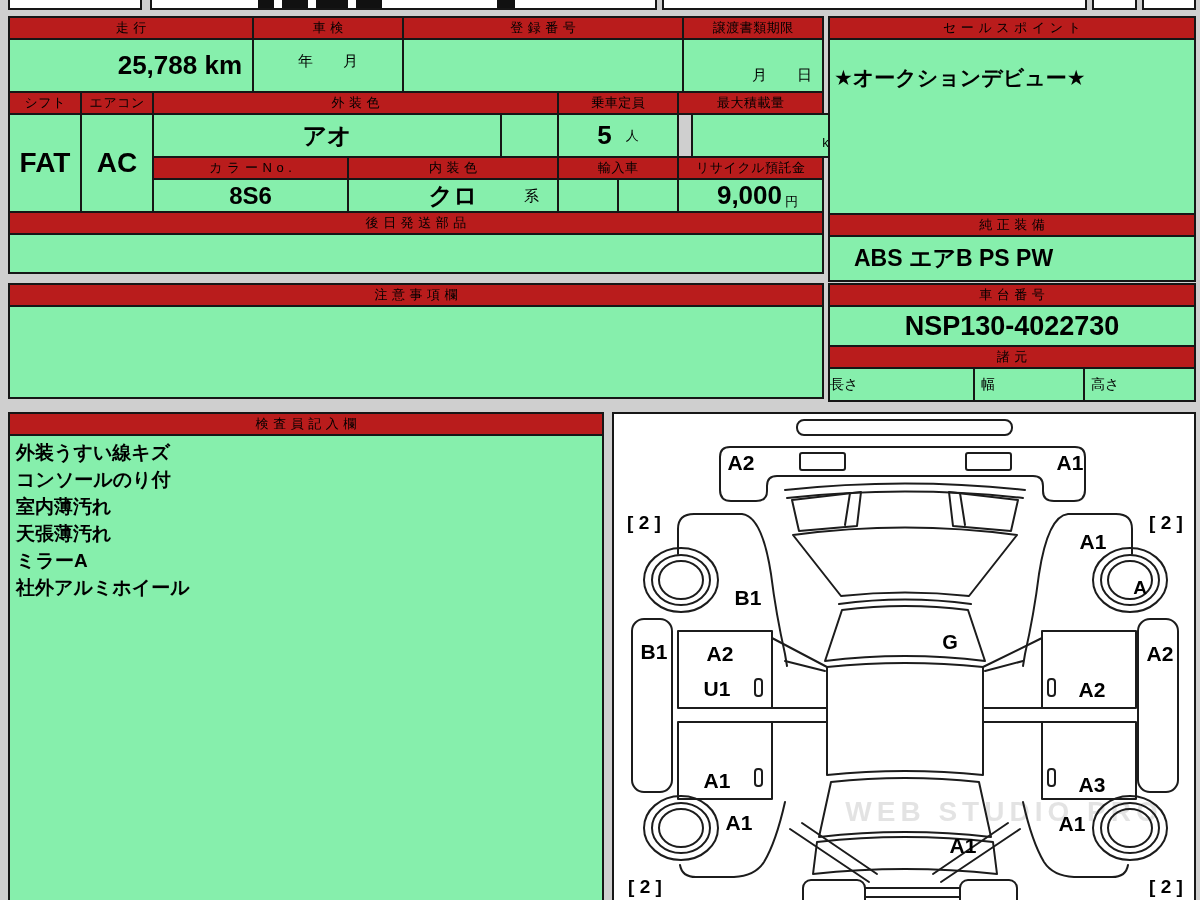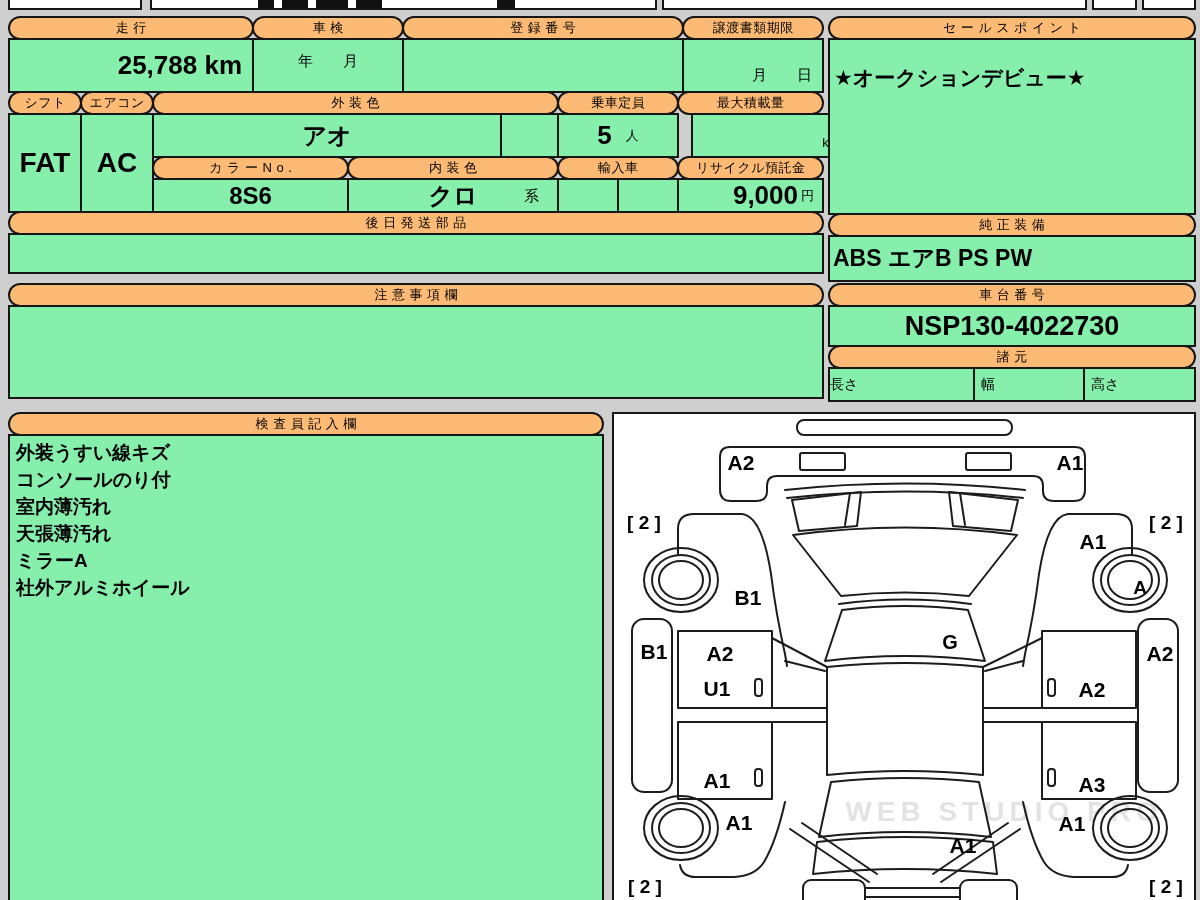--- a/index.html
+++ b/index.html
@@ -1,20 +1,20 @@
 <!DOCTYPE html>
 <html><head>
 <meta charset="utf-8">
 <style>
   html,body{margin:0;padding:0;}
   body{font-family:"Liberation Sans","DejaVu Sans",sans-serif;background:#cfcfcf;}
   #sheet{position:relative;width:1200px;height:900px;background:#cfcfcf;overflow:hidden;}
   .cell{position:absolute;box-sizing:border-box;border:2px solid #161616;background:#86efac;
         display:flex;align-items:center;justify-content:center;color:#000;}
-  .hdr{background:#fdba74;font-size:13px;letter-spacing:.35em;text-indent:.35em;font-weight:normal;border-radius:12px;}
+  .hdr{background:#b91c1c;font-size:13px;letter-spacing:.35em;text-indent:.35em;font-weight:normal;}
   .hdr.tight{letter-spacing:.04em;text-indent:.04em;}
   .val-big{font-weight:bold;font-size:26px;}
   .val-huge{font-weight:bold;font-size:28px;}
   .right{justify-content:flex-end;}
   .left{justify-content:flex-start;}
   .top{align-items:flex-start;}
   .bottom{align-items:flex-end;}
   .unit{font-size:13px;font-weight:normal;}
   .small-jp{font-size:15px;font-weight:normal;}
   .stub{position:absolute;box-sizing:border-box;top:0;height:10px;border:2px solid #161616;border-top:none;background:#fff;}
@@ -115,40 +115,40 @@
 
   <div class="cell val-big" style="left:152px;top:178px;width:197px;height:35px;font-size:24px;align-items:center;">
       <span>8S6</span>
     </div>
   <div class="cell val-big" style="left:347px;top:178px;width:212px;height:35px;font-size:24px;">
     <span>クロ</span>
     <span class="suffix">系</span>
   </div>
   <div class="cell" style="left:557px;top:178px;width:62px;height:35px;"></div>
   <div class="cell" style="left:617px;top:178px;width:62px;height:35px;"></div>
-  <div class="cell right" style="left:677px;top:178px;width:147px;height:35px;padding-right:8px;">
+  <div class="cell right" style="left:677px;top:178px;width:147px;height:35px;padding-right:24px;align-items:flex-end;">
     <span class="val-big">9,000</span>
     <span class="unit" style="margin-left:3px;">円</span>
   </div>
 
   <div class="cell hdr" style="left:8px;top:211px;width:816px;height:24px;">
       <span>後日発送部品</span>
     </div>
   <div class="cell" style="left:8px;top:233px;width:816px;height:41px;"></div>
 
   <div class="cell hdr" style="left:828px;top:16px;width:368px;height:24px;">
       <span>セールスポイント</span>
     </div>
   <div class="cell left top" style="left:828px;top:38px;width:368px;height:177px;padding:24px 4px;font-weight:bold;font-size:21px;">
       <span>★オークションデビュー★</span>
     </div>
   <div class="cell hdr" style="left:828px;top:213px;width:368px;height:24px;">
       <span>純正装備</span>
     </div>
-  <div class="cell left" style="left:828px;top:235px;width:368px;height:47px;padding-left:3px;font-weight:bold;font-size:23px;">
+  <div class="cell left" style="left:828px;top:235px;width:368px;height:47px;padding-left:24px;font-weight:bold;font-size:23px;">
       <span>ABS エアB PS PW</span>
     </div>
 
   <div class="cell hdr" style="left:8px;top:283px;width:816px;height:24px;">
       <span>注意事項欄</span>
     </div>
   <div class="cell" style="left:8px;top:305px;width:816px;height:94px;"></div>
 
   <div class="cell hdr" style="left:828px;top:283px;width:368px;height:24px;">
       <span>車台番号</span>

